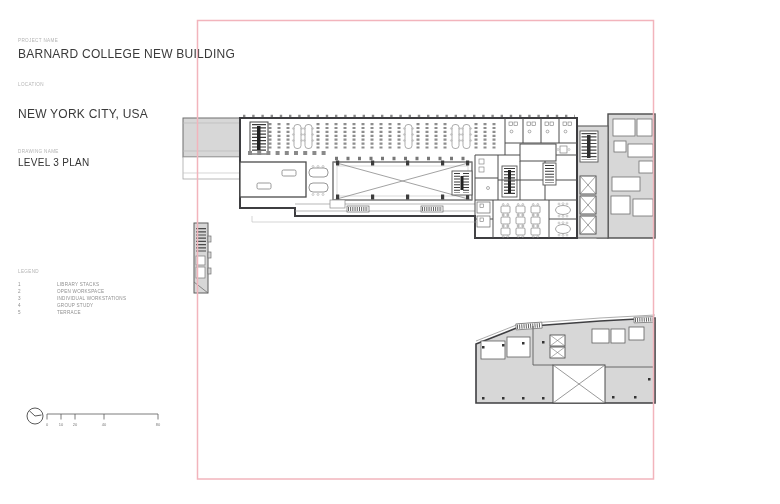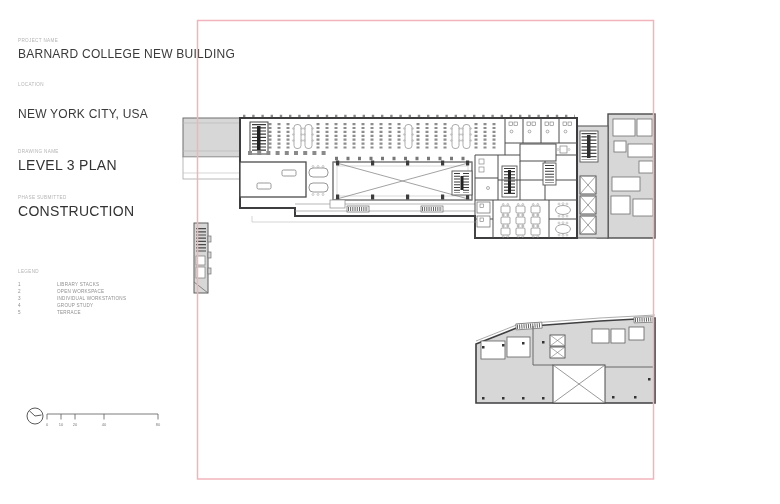--- a/index.html
+++ b/index.html
@@ -1,21 +1,21 @@
 <!DOCTYPE html>
 <html><head>
 <meta charset="utf-8">
 <style>
   html,body{margin:0;padding:0;background:#ffffff;width:780px;height:504px;overflow:hidden;
     font-family:"Liberation Sans", sans-serif;-webkit-font-smoothing:antialiased;}
   .sheet{position:relative;width:780px;height:504px;background:#fff;}
   .abs{position:absolute;}
   .lbl{font-size:4.6px;letter-spacing:.35px;color:#b4b4b4;text-transform:uppercase;}
   .val{font-size:12px;letter-spacing:.25px;color:#3a3a3a;}
-  .val-lg{font-size:14px;letter-spacing:.3px;color:#333;}
+  .val-lg{font-size:10px;letter-spacing:.3px;color:#333;}
   .legend-row{display:flex;font-size:4.6px;color:#8f8f8f;letter-spacing:.25px;line-height:7.1px;}
   .legend-num{width:39px;}
   svg{display:block;}
 </style>
 </head>
 <body>
 
 <div class="sheet">
 
   <div class="abs" style="left:18px;top:38px;">
@@ -23,24 +23,20 @@
     <div class="val" style="margin-top:3.5px;">BARNARD COLLEGE NEW BUILDING</div>
     <div class="lbl" style="margin-top:21px;">LOCATION</div>
     <div class="val" style="margin-top:20px;">NEW YORK CITY, USA</div>
   </div>
 
   <div class="abs" style="left:18px;top:149px;">
     <div class="lbl">DRAWING NAME</div>
     <div class="val-lg" style="margin-top:3px;">LEVEL 3 PLAN</div>
   </div>
 
-  <div class="abs" style="left:18px;top:195px;">
-    <div class="lbl">PHASE SUBMITTED</div>
-    <div class="val-lg" style="margin-top:3px;">CONSTRUCTION</div>
-  </div>
 
   <div class="abs" style="left:18px;top:269px;">
     <div class="lbl">LEGEND</div>
     <div style="margin-top:7px;">
       <div class="legend-row">
         <span class="legend-num">1</span>
         <span>LIBRARY STACKS</span>
       </div>
       <div class="legend-row">
         <span class="legend-num">2</span>

